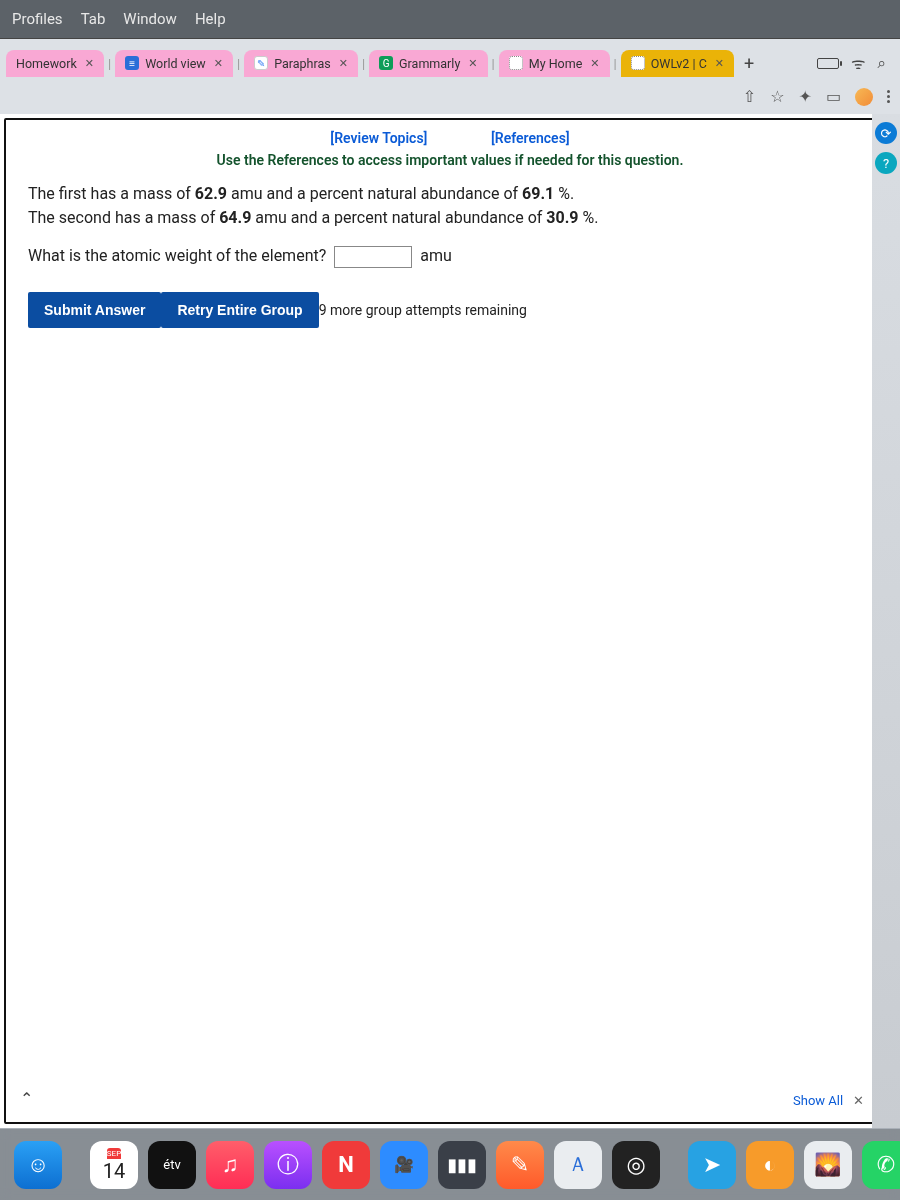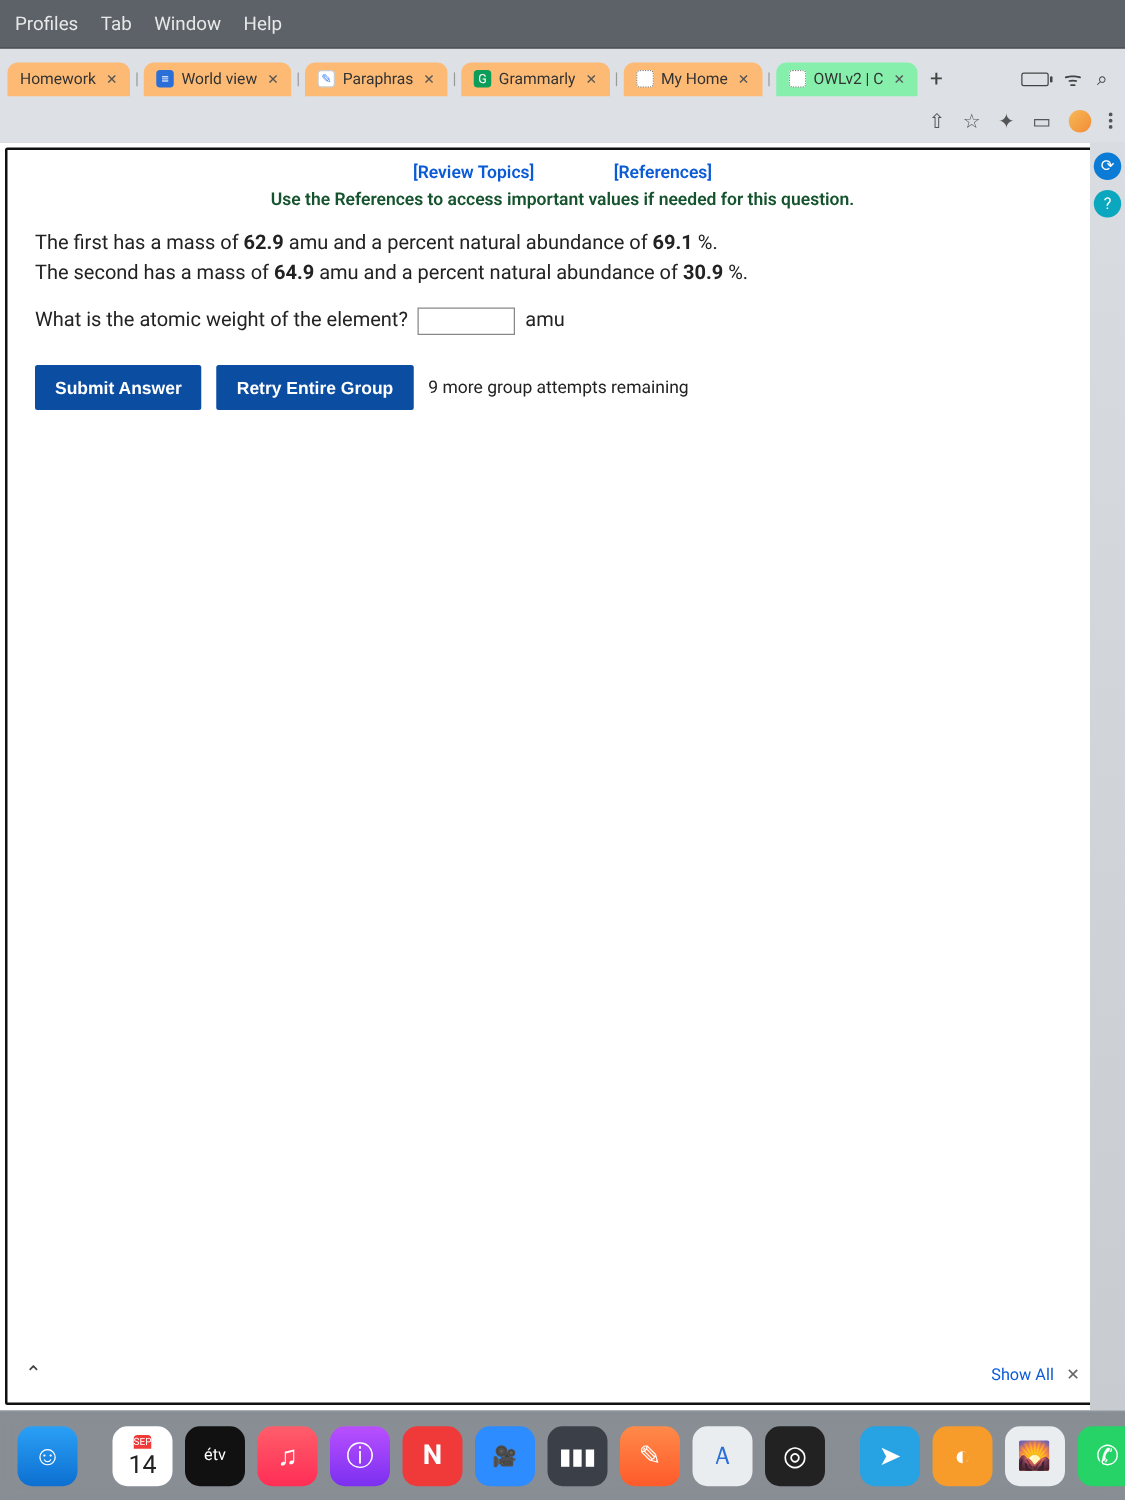--- a/index.html
+++ b/index.html
@@ -36,31 +36,31 @@
   align-items: center;
   gap: 2px;
   padding: 0 6px;
   height: 36px;
   overflow: hidden;
 }
 .tab {
   display: flex;
   align-items: center;
   gap: 6px;
-  background: #fdba74;
+  background: #f9a8d4;
   border-radius: 8px 8px 0 0;
   padding: 6px 10px;
   font-size: 12.5px;
   color: #333;
   white-space: nowrap;
   min-width: 0;
   flex-shrink: 0;
   cursor: pointer;
 }
-.tab.active { background: #86efac; }
+.tab.active { background: #eab308; }
 .tab-sep { color:#999;font-size:13px;padding:0 2px; }
 .tab-favicon {
   width: 14px; height: 14px; display:inline-flex; align-items:center; justify-content:center;
   font-size:10px; border-radius:3px; color:#fff;
 }
 .fav-blue{background:#2a6ed8;}
 .fav-green{background:#0c9d58;}
 .fav-white{background:#fff;color:#4285f4;border:1px solid #ccc;}
 .fav-dotted{background:#fff;border:1px dotted #888;}
 .tab-close { font-size:11px; color:#555; margin-left:2px;}
@@ -103,21 +103,21 @@
 }
 .top-links a { color:#0b5bd6; text-decoration:none; margin:0 30px; font-weight:600; cursor:pointer;}
 .instruction { text-align:center; font-size:14px; color:#14532d; padding:2px 16px 14px 16px; font-weight:600;}
 .qtext { padding:0 22px; font-size:16px; color:#222; line-height:1.5;}
 .qtext p{margin-bottom:14px;}
 .qtext b{font-weight:700;}
 .answer-input{
   display:inline-block; width:78px; height:22px; border:1px solid #888; vertical-align:middle;
   margin:0 4px; background:#fff;
 }
-.btn-row { display:flex; align-items:center; gap:12px; padding:10px 22px 20px 22px; font-size:14px;}
+.btn-row { display:flex; align-items:center; gap:0; padding:10px 22px 20px 22px; font-size:14px;}
 .btn {
   background:#0b4da1; color:#fff; border:none; padding:10px 16px; font-size:14px;
   font-weight:600; border-radius:2px; cursor:pointer;
 }
 .attempts { color:#222; font-size:14px;}
 
 
 .side-strip {
   position:absolute; right:0; top:0; width:28px; height:100%;
   background:linear-gradient(#d9dde2,#c8ccd1);

